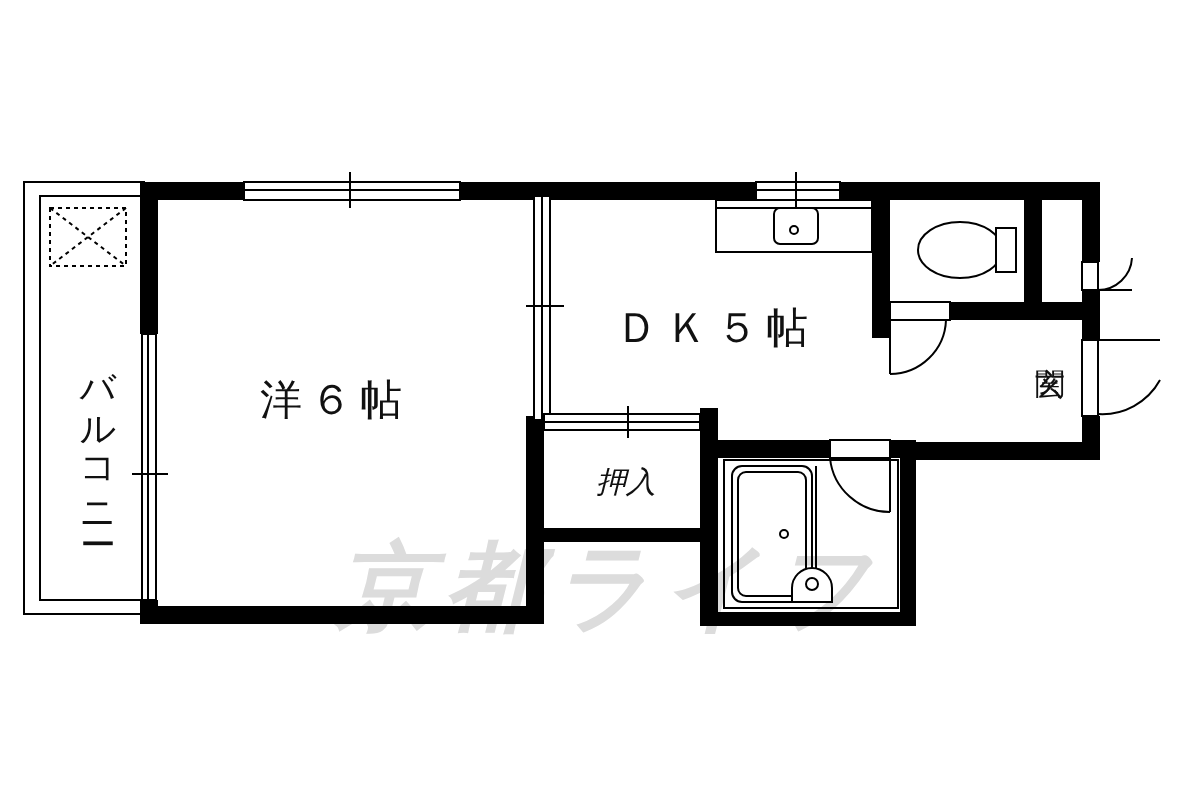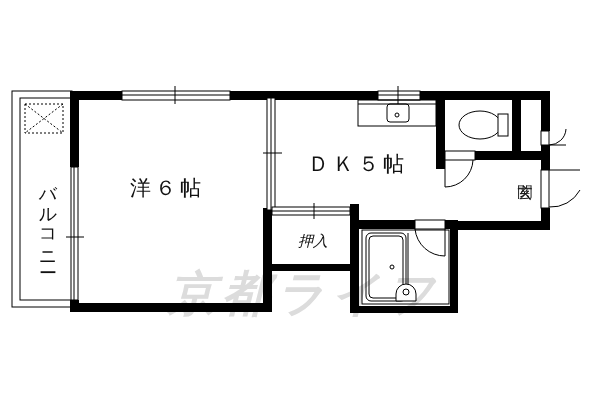--- a/index.html
+++ b/index.html
@@ -131,18 +131,18 @@
       <path d="M396,301 L396,294 A10,10 0 0 1 416,294 L416,301 Z" fill="#fff"></path>
       <circle cx="406" cy="292" r="3"></circle>
     </g>
     <g fill="none" stroke="#000" stroke-width="1">
       <rect x="415" y="220" width="30" height="9" fill="#fff"></rect>
       <line x1="445" y1="229" x2="445" y2="256"></line>
       <path d="M415,229 A30,30 0 0 0 445,256"></path>
     </g>
   </svg>
 
-  <div class="lbl room-label" style="left:130px;top:174px;">洋６帖</div>
+  <div class="lbl room-label" style="left:130px;top:186px;">洋６帖</div>
   <div class="lbl room-label" style="left:308px;top:150px;text-align:right;">ＤＫ５帖</div>
   <div class="lbl vert" style="left:36px;top:173px;">バルコニー</div>
   <div class="lbl small-label" style="left:298px;top:232px;">押入</div>
   <div class="lbl vert-sm" style="left:515px;top:172px;">玄関</div>
 </div>
 
 </body></html>

